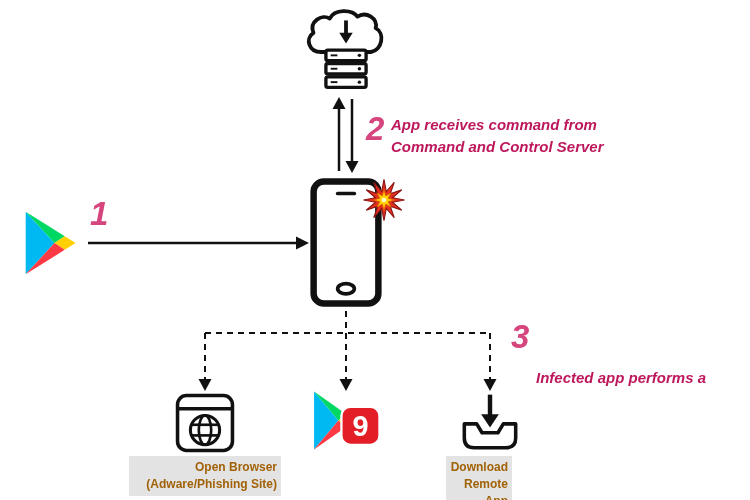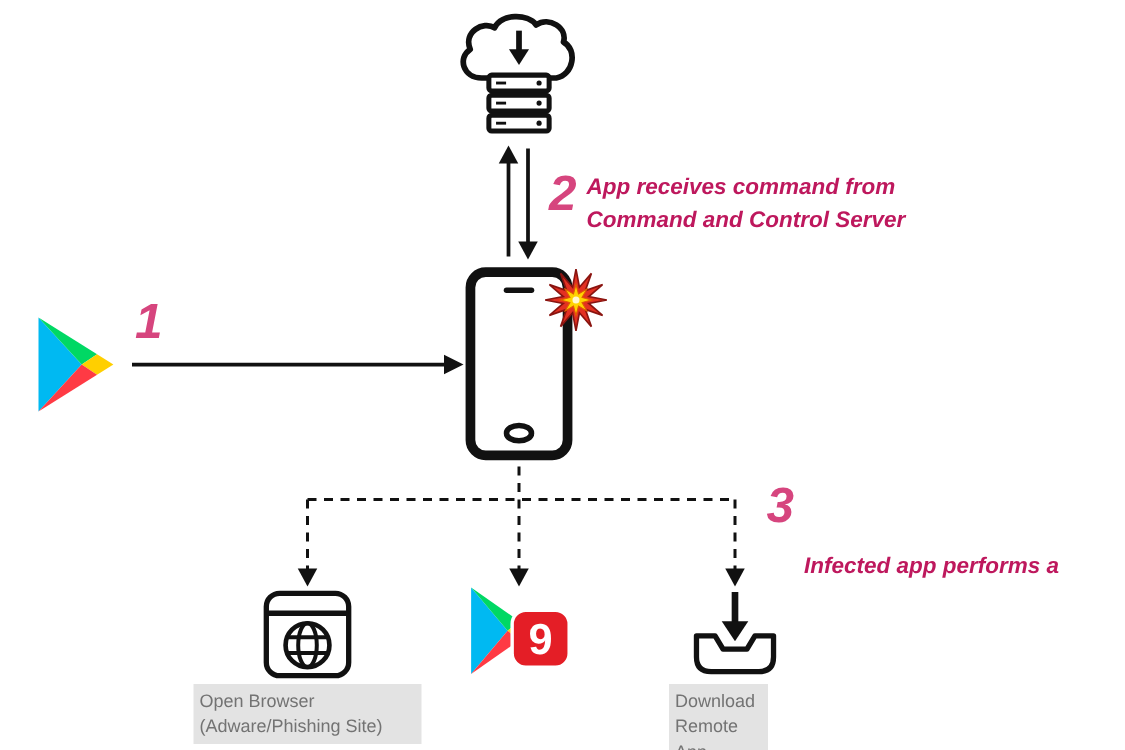--- a/index.html
+++ b/index.html
@@ -12,22 +12,22 @@
   body{font-family:"Liberation Sans", sans-serif;color:var(--ink);}
   .stage{position:relative;width:750px;height:500px;background:#ffffff;overflow:hidden;}
   .abs{position:absolute;}
   .step-number{
     font-size:33px;font-weight:bold;font-style:italic;color:var(--accent);
     line-height:1;
   }
   .step-text{font-size:15px;font-weight:bold;font-style:italic;line-height:22px;white-space:nowrap;color:#be185d;}
   .outcome-label{
     background:var(--label-bg);
-    font-size:12px;font-weight:normal;text-align:left;line-height:17px;
-    padding:3px 4px;color:#737373;
+    font-size:12px;font-weight:bold;text-align:right;line-height:17px;
+    padding:3px 4px;color:#a16207;
   }
   svg{display:block;}
 </style>
 </head>
 <body>
 
 <div class="stage">
 
   <svg class="abs" style="left:0;top:0;" width="750" height="500" viewBox="0 0 750 500">
 

